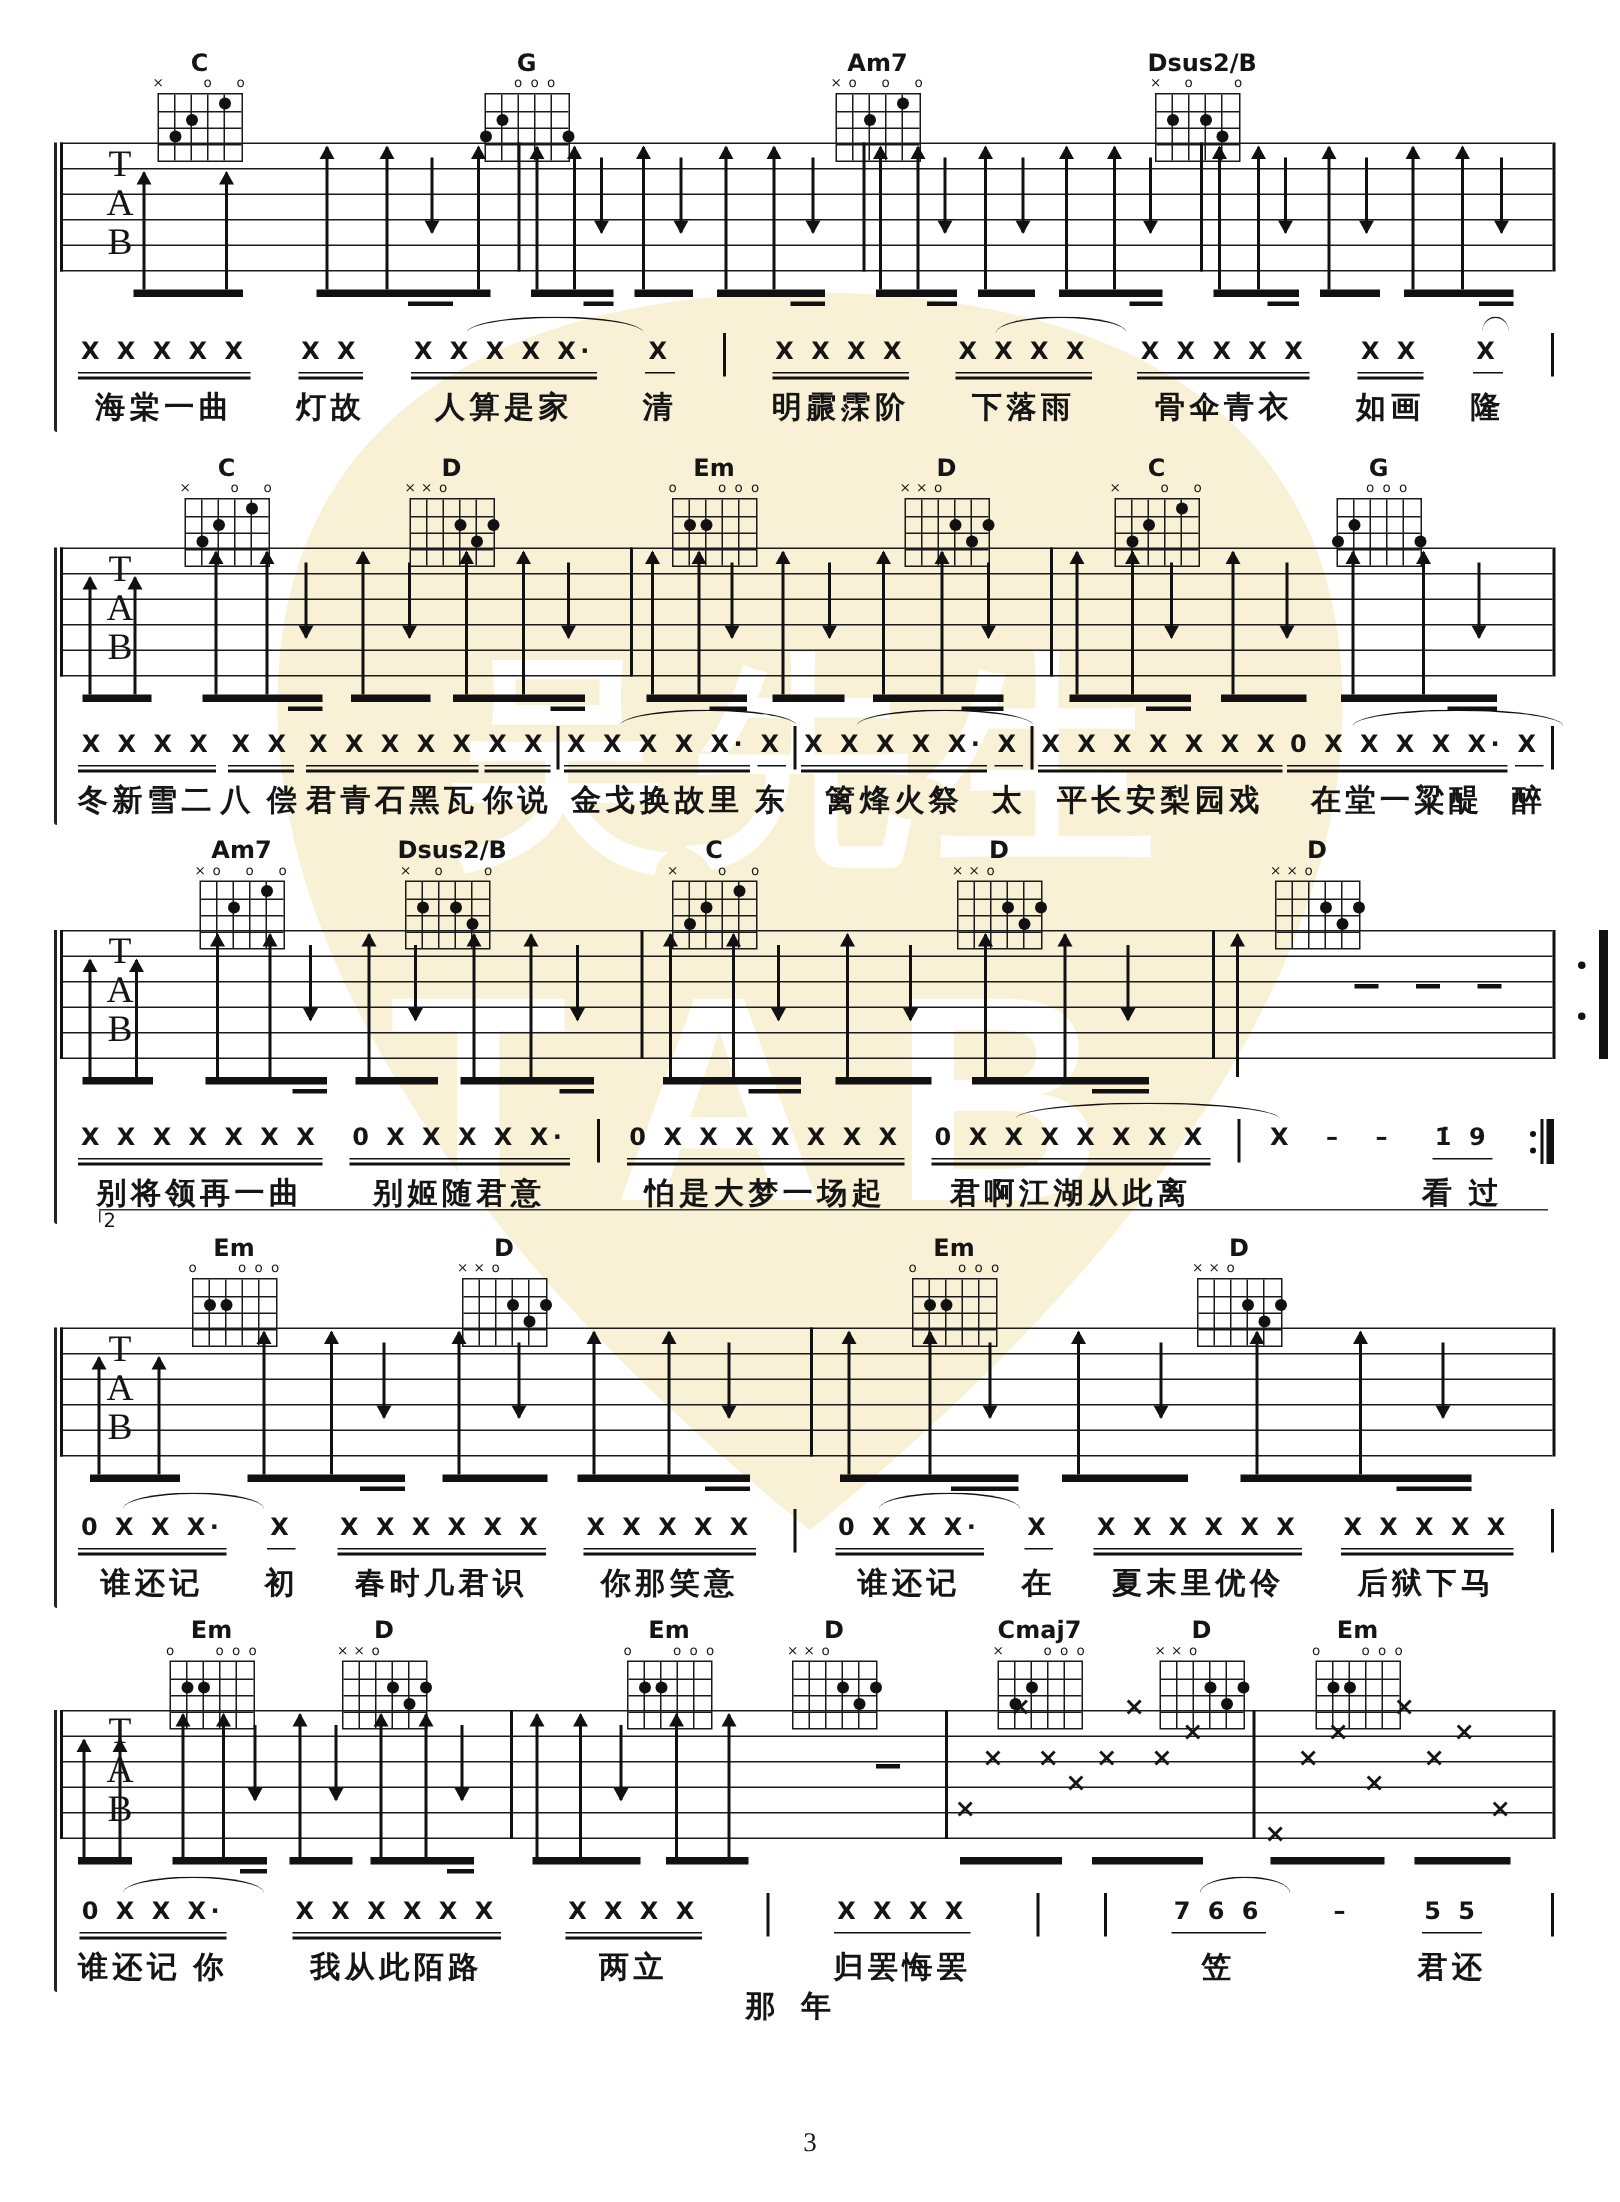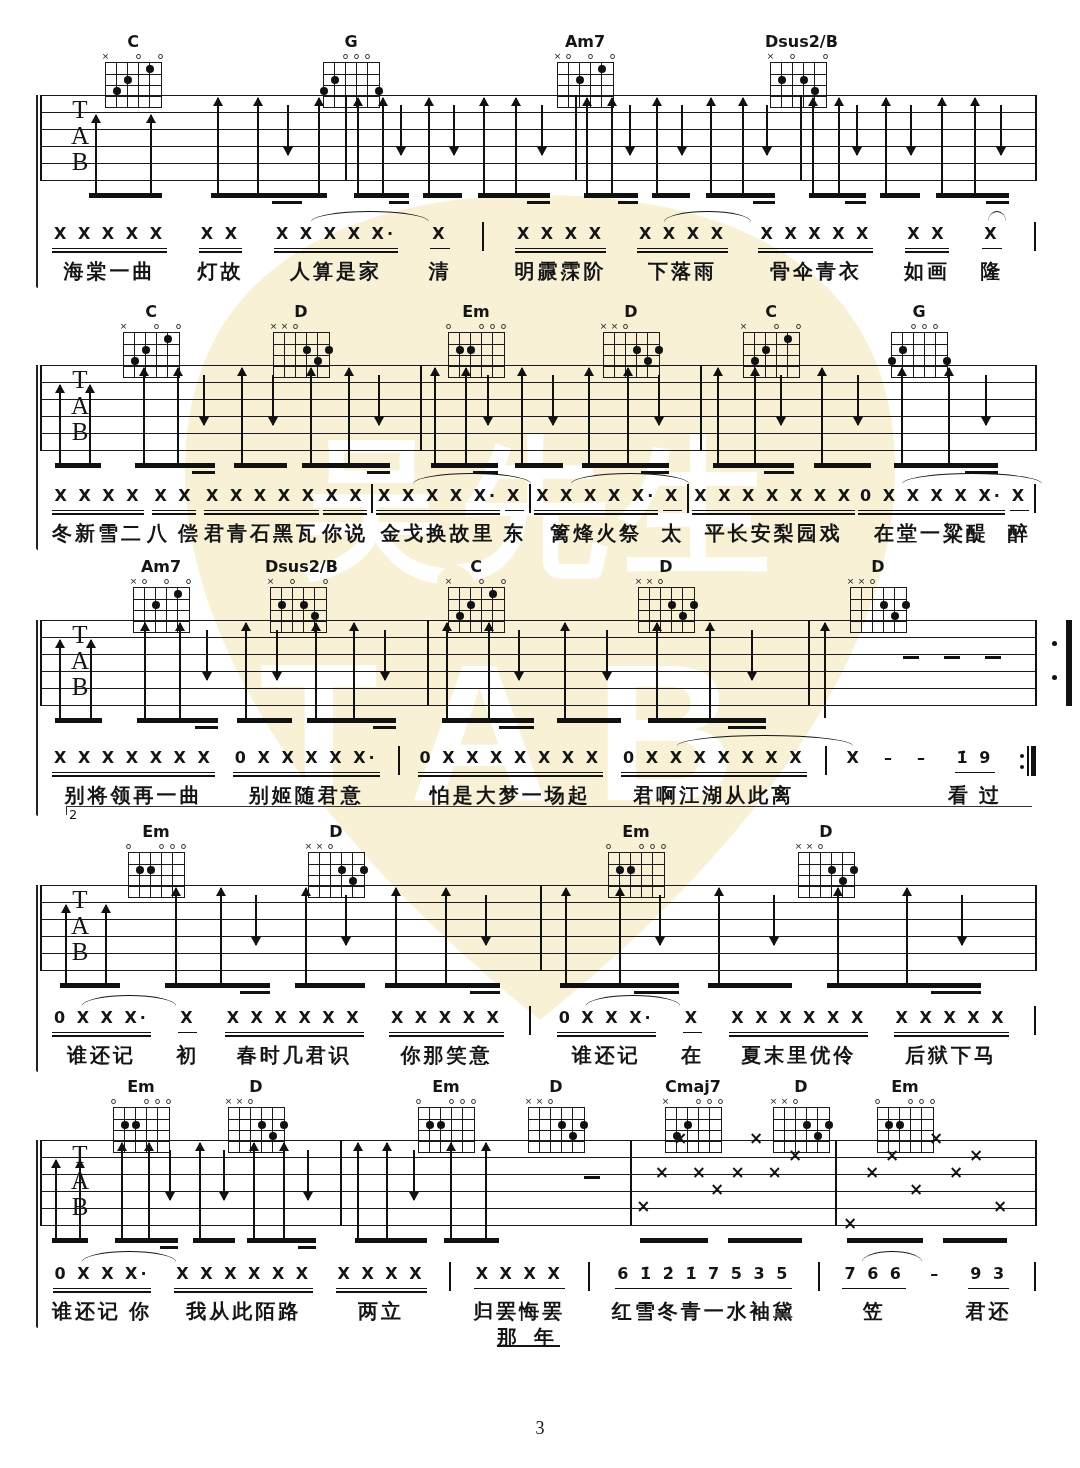--- a/index.html
+++ b/index.html
@@ -1145,40 +1145,36 @@
         <div class="vseg">
           <div class="vr u2">X X X X</div>
           <div class="vl">两立</div>
         </div>
         <div class="vbarline"></div>
         <div class="vseg">
           <div class="vr u1">X X X X</div>
           <div class="vl">归罢悔罢</div>
         </div>
         <div class="vbarline"></div>
-        <div class="vseg">
-          <div class="vr u1">6 1̇ 2̇ 1̇ 7 5 3 5</div>
-          <div class="vl">红雪冬青一水袖黛</div>
-        </div>
         <div class="vbarline"></div>
         <div class="vseg">
           <div class="vr u1 arc">7 6 6</div>
           <div class="vl">笠</div>
         </div>
         <div class="vseg">
           <div class="vr u0">–</div>
           <div class="vl"></div>
         </div>
         <div class="vseg">
-          <div class="vr u1">9 3</div>
+          <div class="vr u1">5 5</div>
           <div class="vl">君还</div>
         </div>
         <div class="vbarline"></div>
       </div>
-      <div class="vl2" style="left: 445px; top: 62px; text-decoration: underline;">那 年</div>
+      <div class="vl2" style="left: 445px; top: 62px;">那 年</div>
     </div>
   </div>
 
 <div id="volta" style="top: 806px; left: 66px; width: 966px;">
     <span>2</span>
   </div>
 
 <div id="page-number">3</div>
 
 </body></html>

